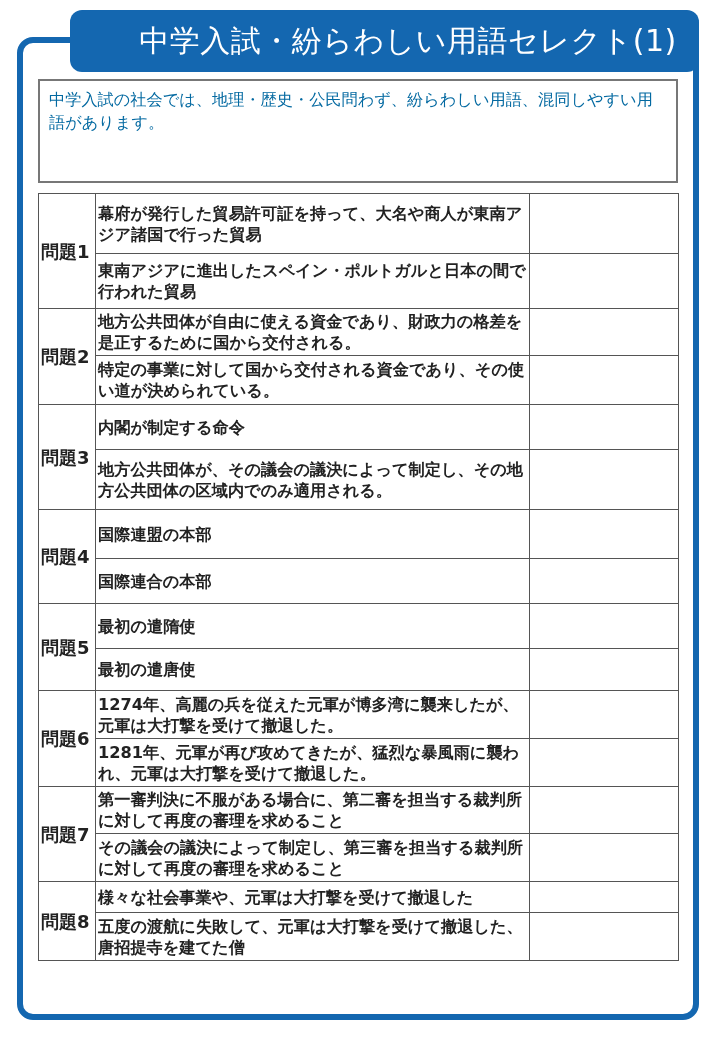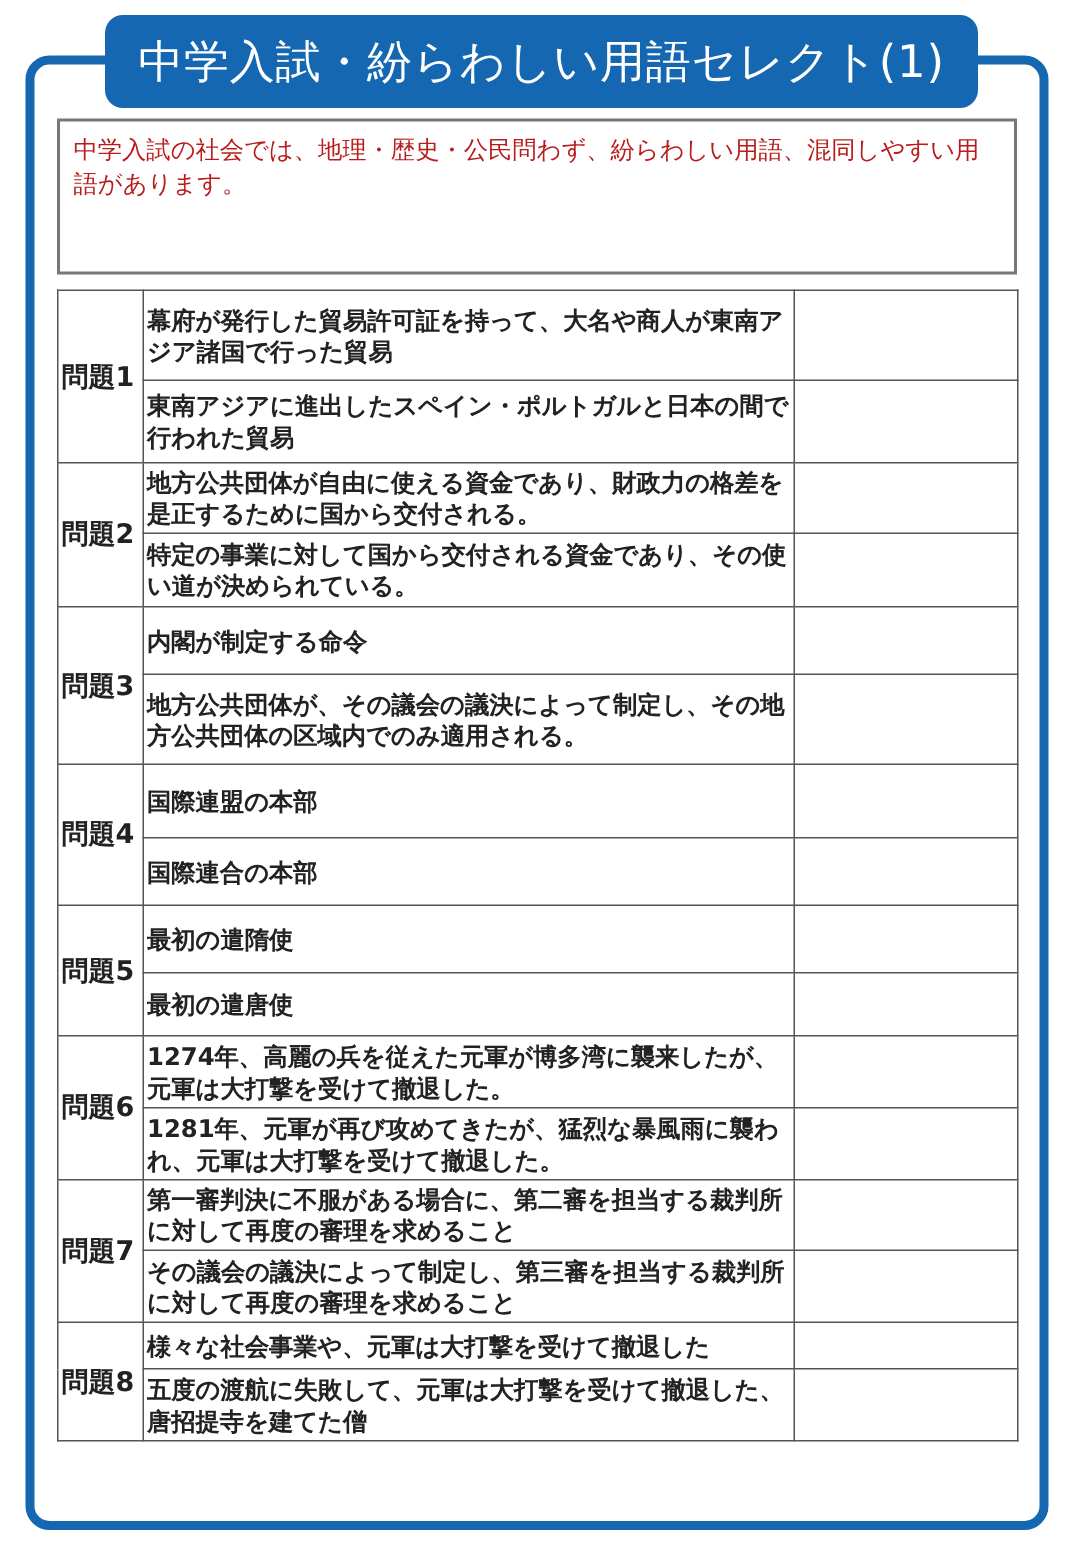--- a/index.html
+++ b/index.html
@@ -8,26 +8,26 @@
     font-family: "DejaVu Sans", "Liberation Sans", sans-serif; color:#222;
   }
   .frame {
     position:absolute; left:17px; top:37px; width:670px; height:971px;
     border:6px solid #1467b0; border-radius:16px; box-sizing:content-box;
   }
   .title-box {
     position:absolute; left:70px; top:10px; width:582px; height:62px;
     background:#1467b0; border-radius:12px;
     display:flex; align-items:center; justify-content:center;
-    color:#ffffff; font-size:30px; letter-spacing:0.5px;
+    color:#ffffff; font-size:30px; letter-spacing:0.5px;padding-left:47px;
   }
   .intro {
     position:absolute; left:38px; top:79px; width:640px; height:104px;
     border:2px solid #777; box-sizing:border-box; background:#fff;
-    padding:7px 10px 0 9px; font-size:16.2px; line-height:23px; color:#b91c1c;
+    padding:7px 10px 0 9px; font-size:16.2px; line-height:23px; color:#0369a1;
   }
   .intro p { margin:0; }
   table.quiz {
     position:absolute; left:38px; top:193px; width:640px;
     border-collapse:collapse; table-layout:fixed; font-size:16.2px;
   }
   table.quiz td {
     border:1px solid #555; padding:0 0 0 2px; line-height:21px; vertical-align:middle;font-weight:bold;
   }
   td.qlabel { width:55px; padding-left:2px; font-size:18px; }

